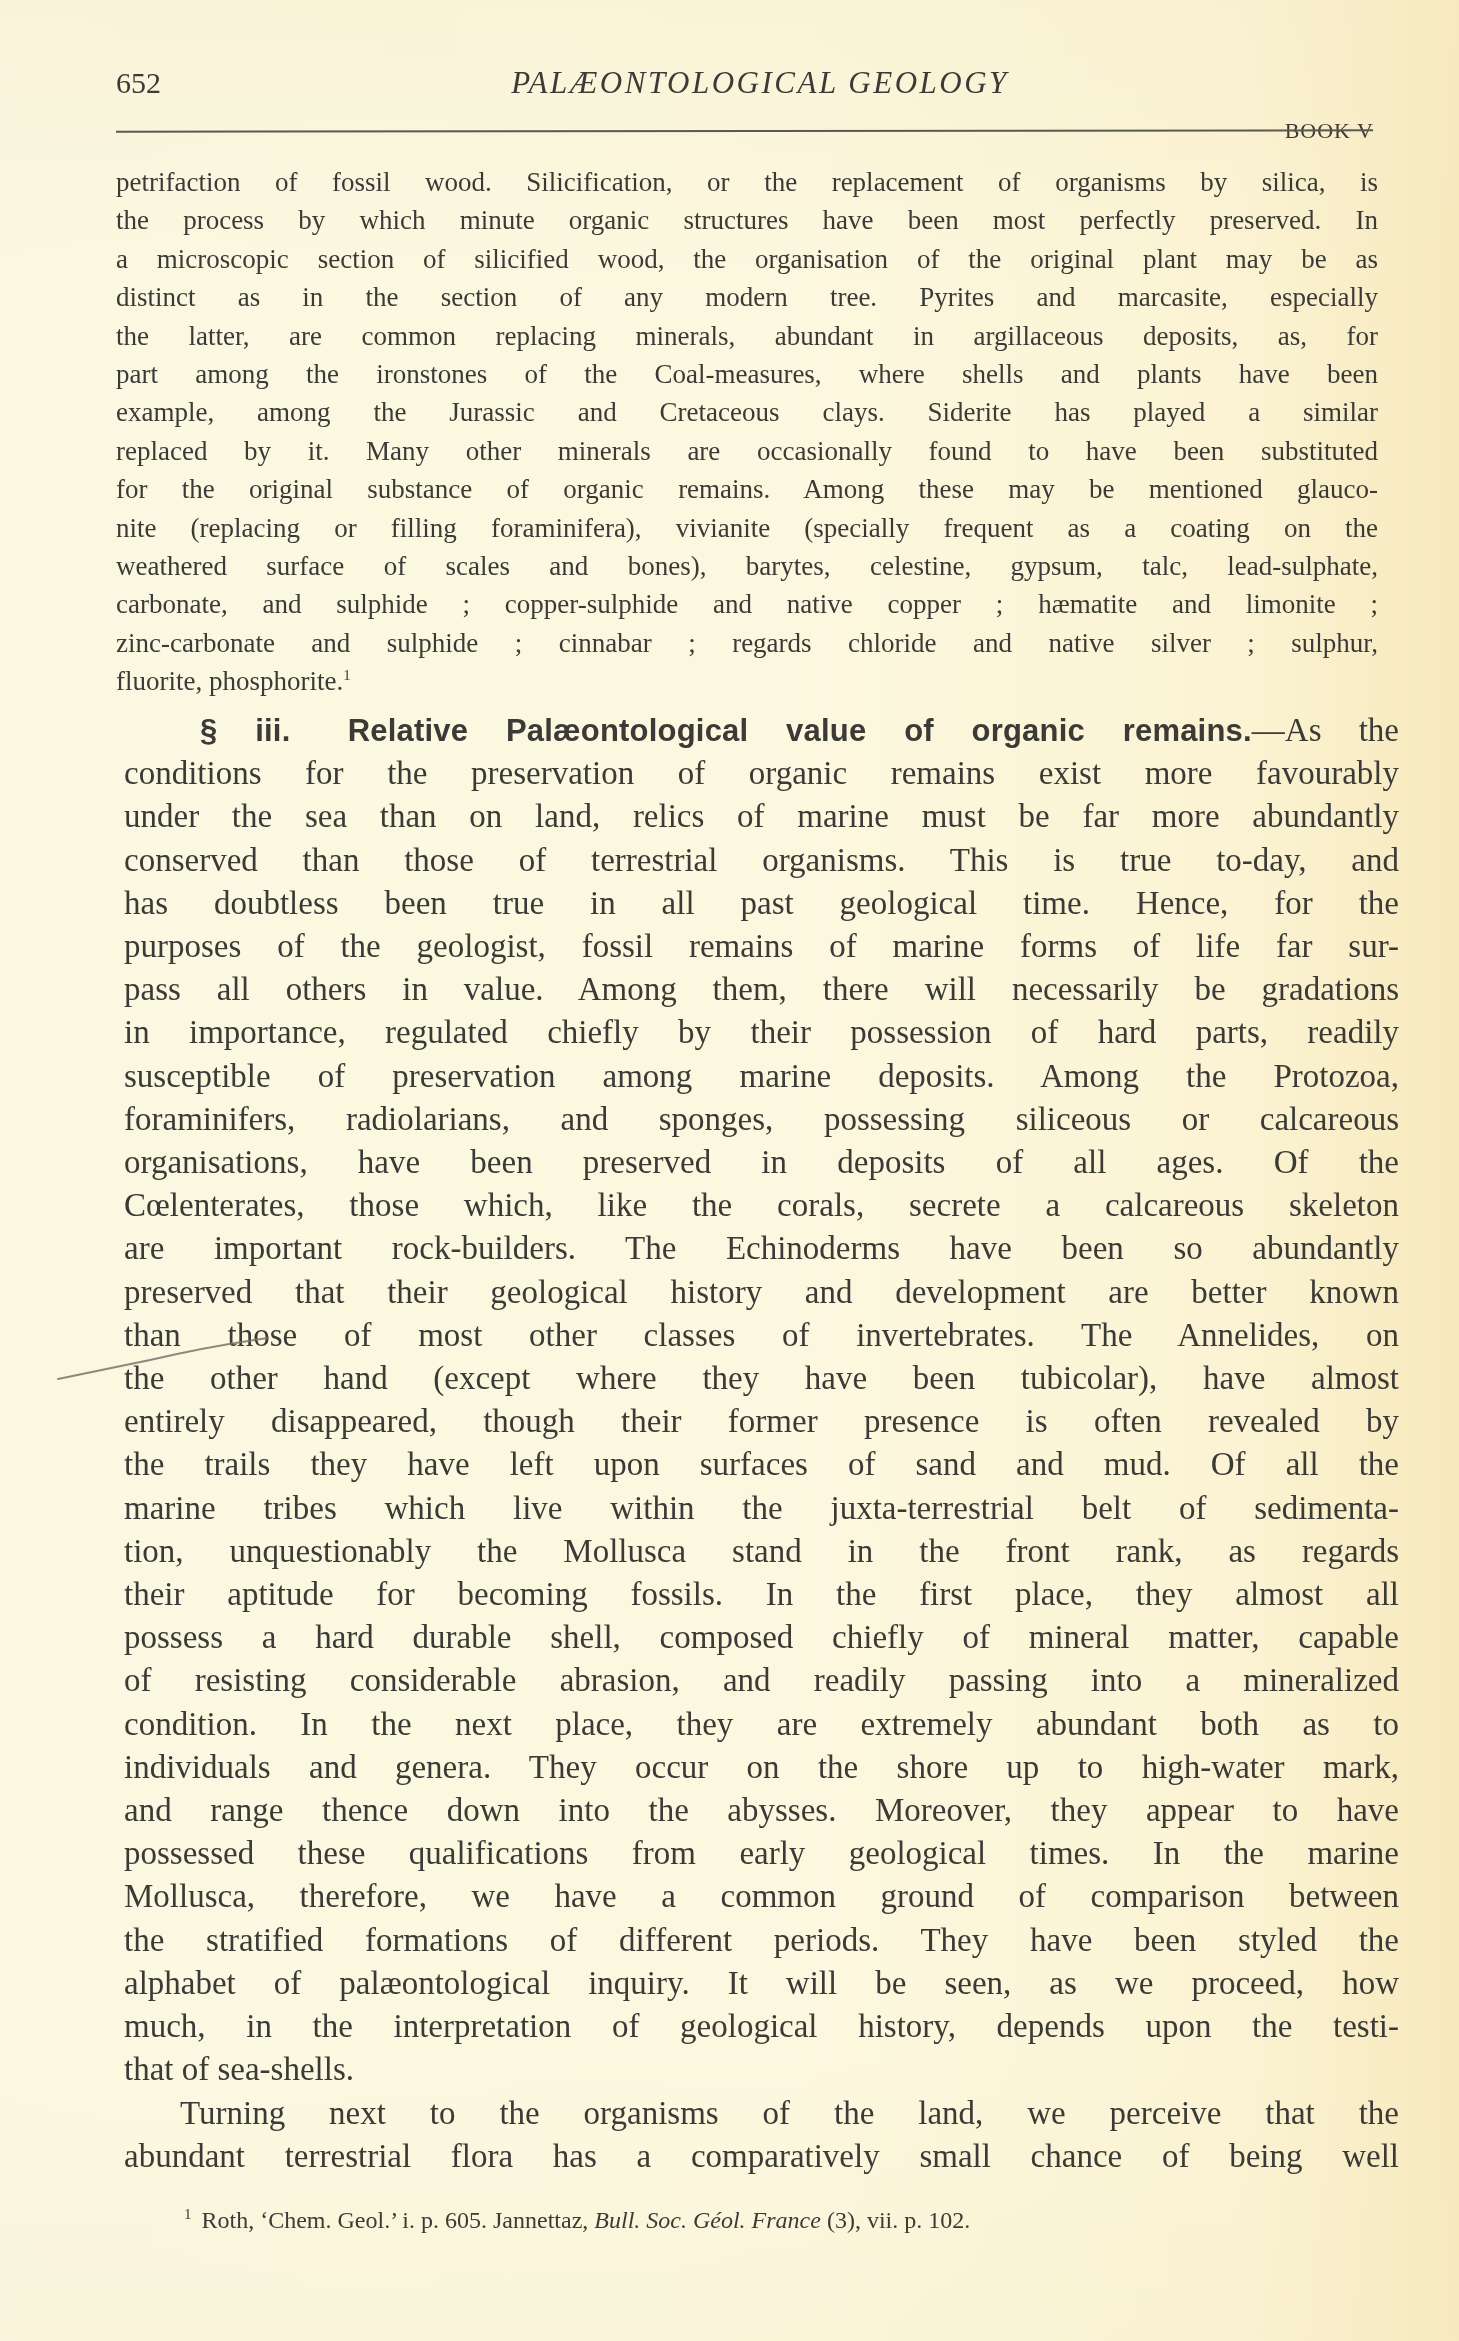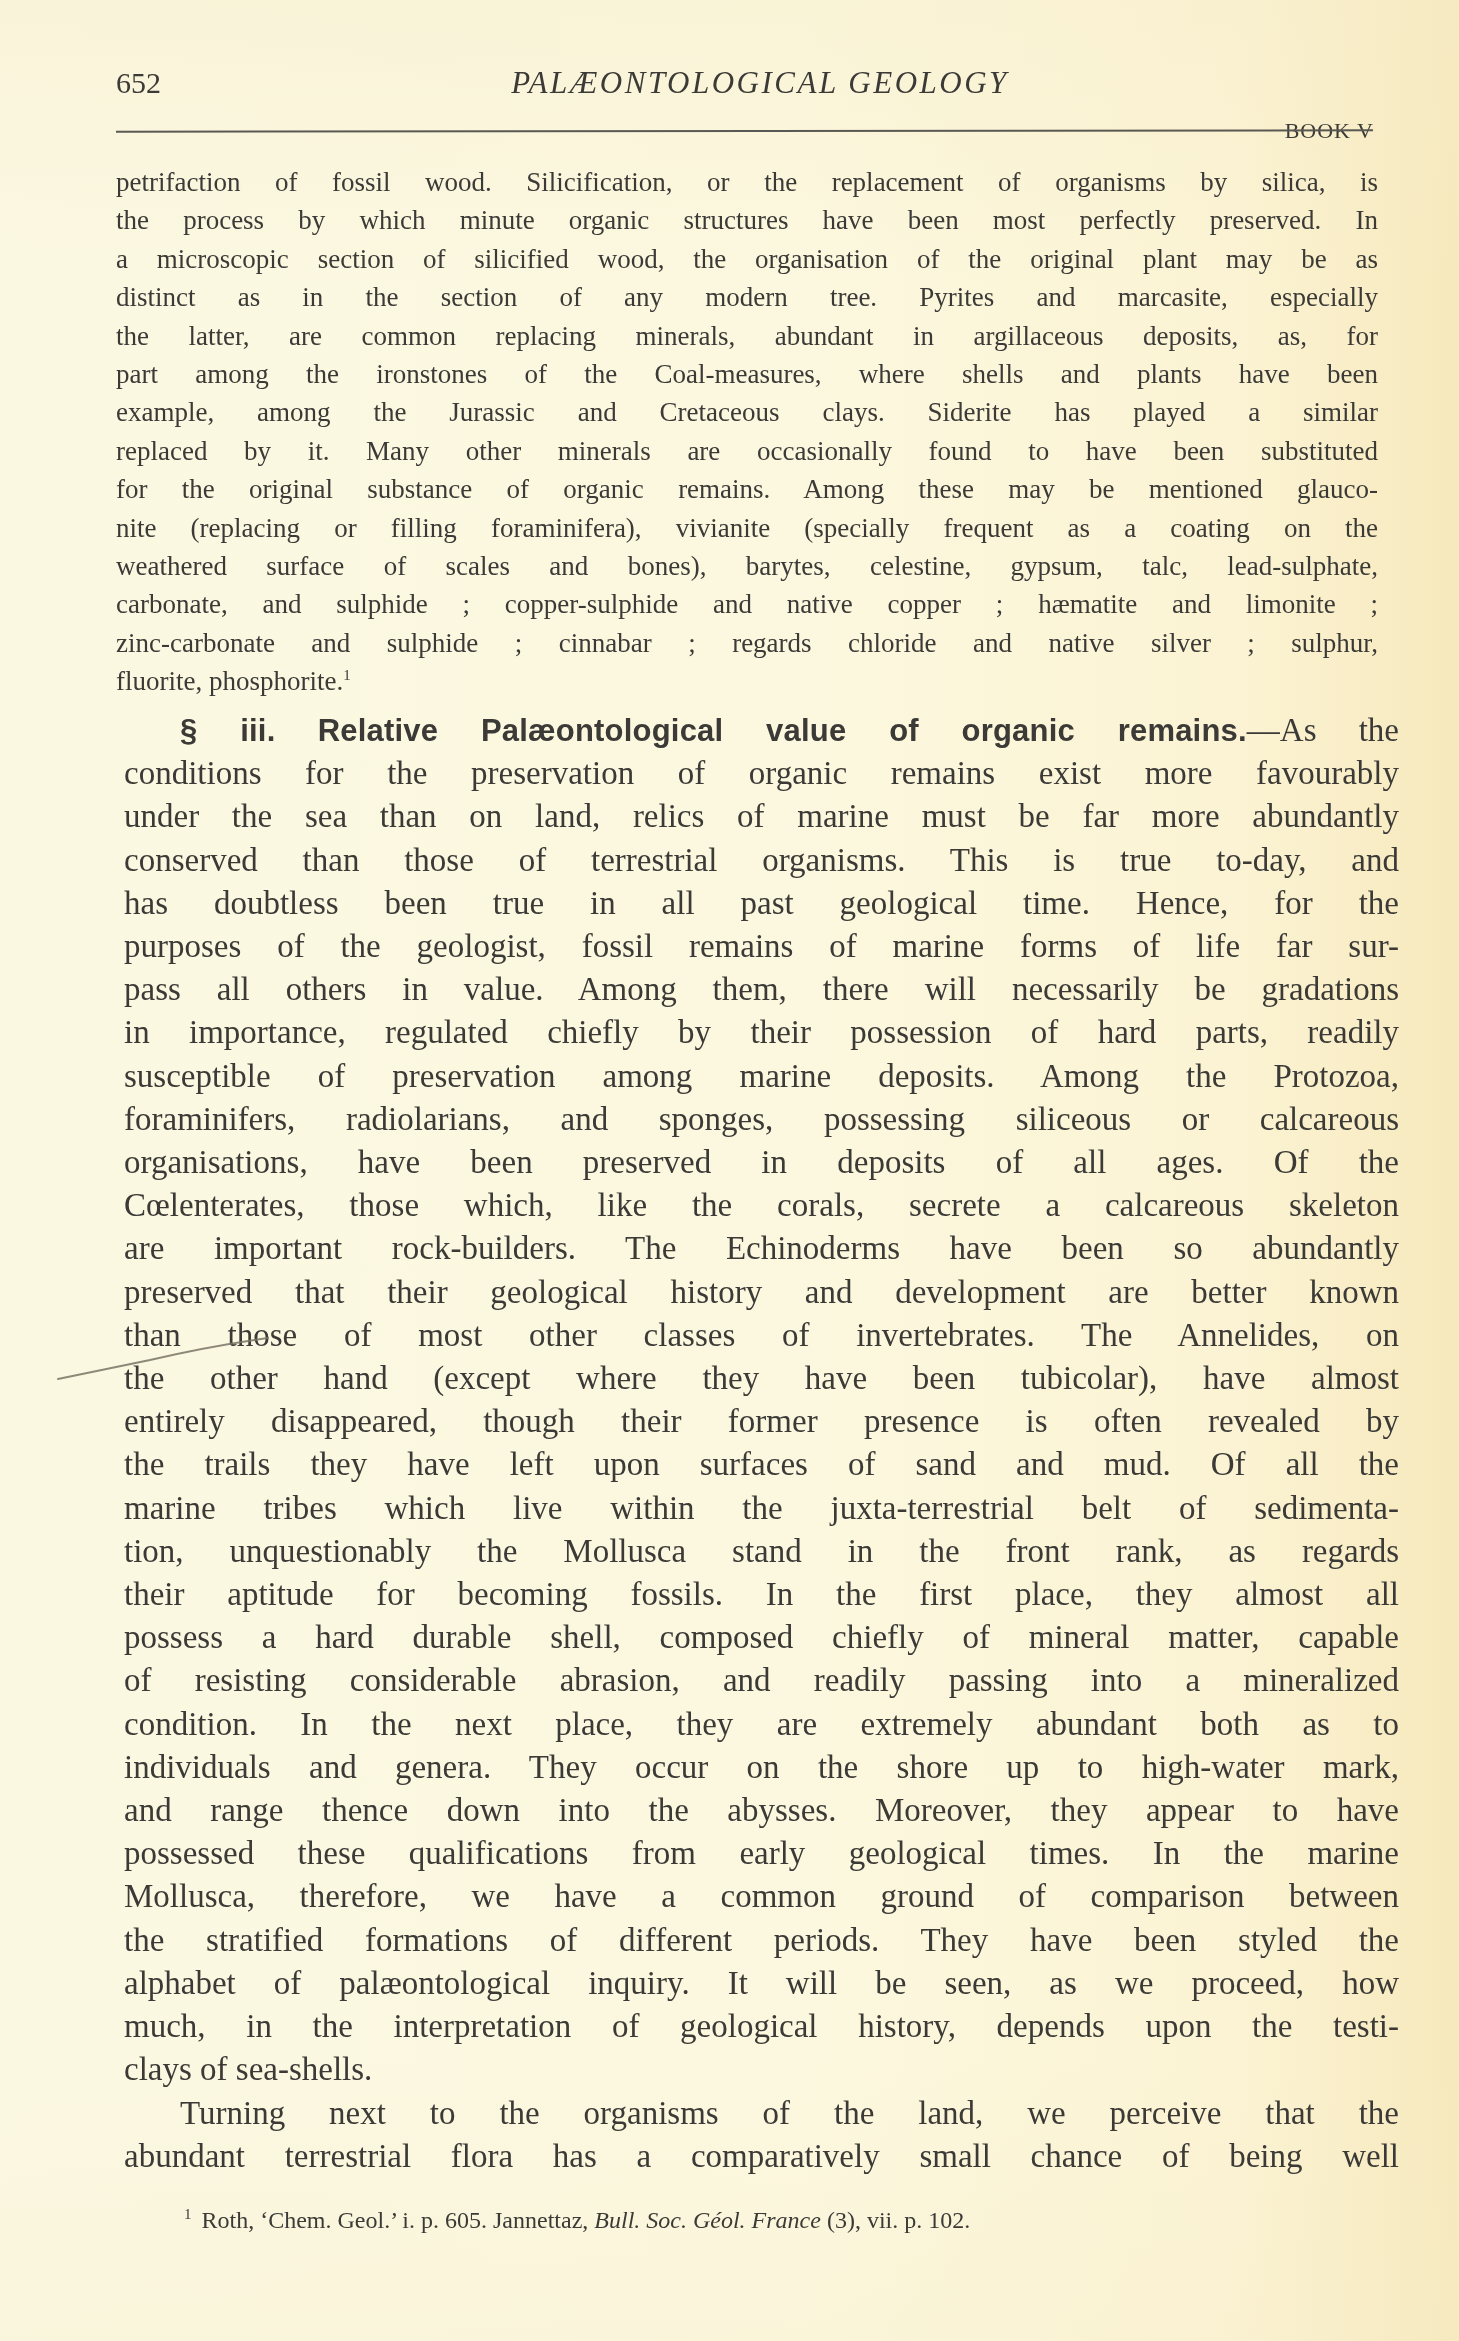--- a/index.html
+++ b/index.html
@@ -21,21 +21,21 @@
   .hdr-title { position: absolute; left: 0; right: 0; top: 0; text-align: center; font-style: italic; font-size: 31px; letter-spacing: 2.5px; padding-left: 30px; }
   .hdr-book { position: absolute; right: 0; top: 0; font-size: 22px; letter-spacing: 1px; margin-top: 48px; }
   .rule { position: absolute; left: 116px; top: 130px; width: 1257px; height: 2px; background: #5a5852; transform: rotate(-0.06deg); }
 
   .block { position: absolute; }
   .small { left: 116px; top: 163px; width: 1262px; font-size: 27px; line-height: 38.4px; }
   .large { left: 124px; top: 709px; width: 1275px; font-size: 33px; line-height: 43.2px; }
   .line { display: block; white-space: nowrap; text-align: justify; text-align-last: justify; height: inherit; }
   .line.last { text-align-last: left; }
   .line.indent { padding-left: 56px; }
-  .heading { font-family: "Liberation Sans", "DejaVu Sans", sans-serif; font-weight: bold; font-size: 31px; letter-spacing: 0.2px; }
+  .heading { font-family: "Liberation Sans", "DejaVu Sans", sans-serif; font-weight: bold; font-size: 31px; letter-spacing: 0.2px; margin-left: 20px; }
   sup.fn { font-size: 0.55em; vertical-align: 0.7em; line-height: 0; }
 
   .footnote { position: absolute; left: 184px; top: 2199px; width: 1180px; font-size: 24px; line-height: 30px; white-space: nowrap; }
   .footnote .fnmark { font-size: 15px; vertical-align: 9px; margin-right: 10px; }
   .footnote em { font-style: italic; }
 
   .pencil { position: absolute; left: 0; top: 0; pointer-events: none; }
 </style>
 </head>
 <body>
@@ -91,21 +91,21 @@
   <span class="line">possess a hard durable shell, composed chiefly of mineral matter, capable</span>
   <span class="line">of resisting considerable abrasion, and readily passing into a mineralized</span>
   <span class="line">condition. In the next place, they are extremely abundant both as to</span>
   <span class="line">individuals and genera. They occur on the shore up to high-water mark,</span>
   <span class="line">and range thence down into the abysses. Moreover, they appear to have</span>
   <span class="line">possessed these qualifications from early geological times. In the marine</span>
   <span class="line">Mollusca, therefore, we have a common ground of comparison between</span>
   <span class="line">the stratified formations of different periods. They have been styled the</span>
   <span class="line">alphabet of palæontological inquiry. It will be seen, as we proceed, how</span>
   <span class="line">much, in the interpretation of geological history, depends upon the testi-</span>
-  <span class="line last">clays of sea-shells.</span>
+  <span class="line last">that of sea-shells.</span>
   <span class="line indent">Turning next to the organisms of the land, we perceive that the</span>
   <span class="line">abundant terrestrial flora has a comparatively small chance of being well</span>
 </div>
 
 <div class="footnote">
   <span class="fnmark">1</span><span>Roth, ‘Chem. Geol.’ i. p. 605.   Jannettaz, </span><em>Bull. Soc. Géol. France</em><span> (3), vii. p. 102.</span>
 </div>
 
 <svg class="pencil" width="1459" height="2341">
   <path d="M58 1379 L150 1360 Q210 1346 268 1338" fill="none" stroke="#7a7466" stroke-width="2" stroke-linecap="round" opacity="0.85"></path>

